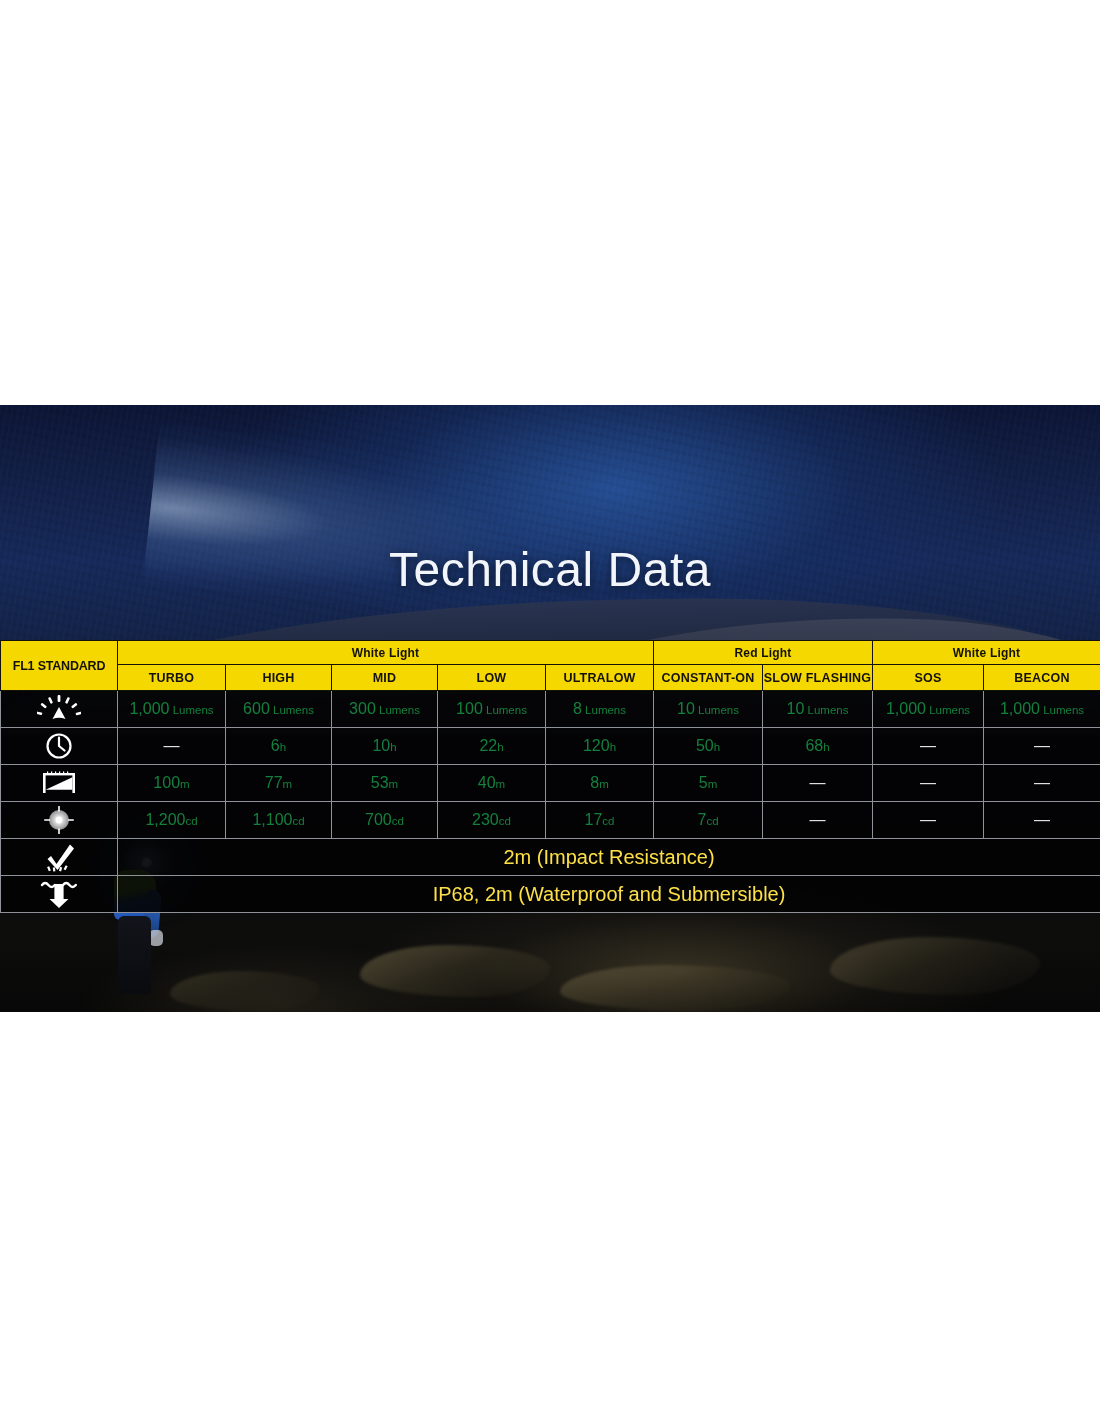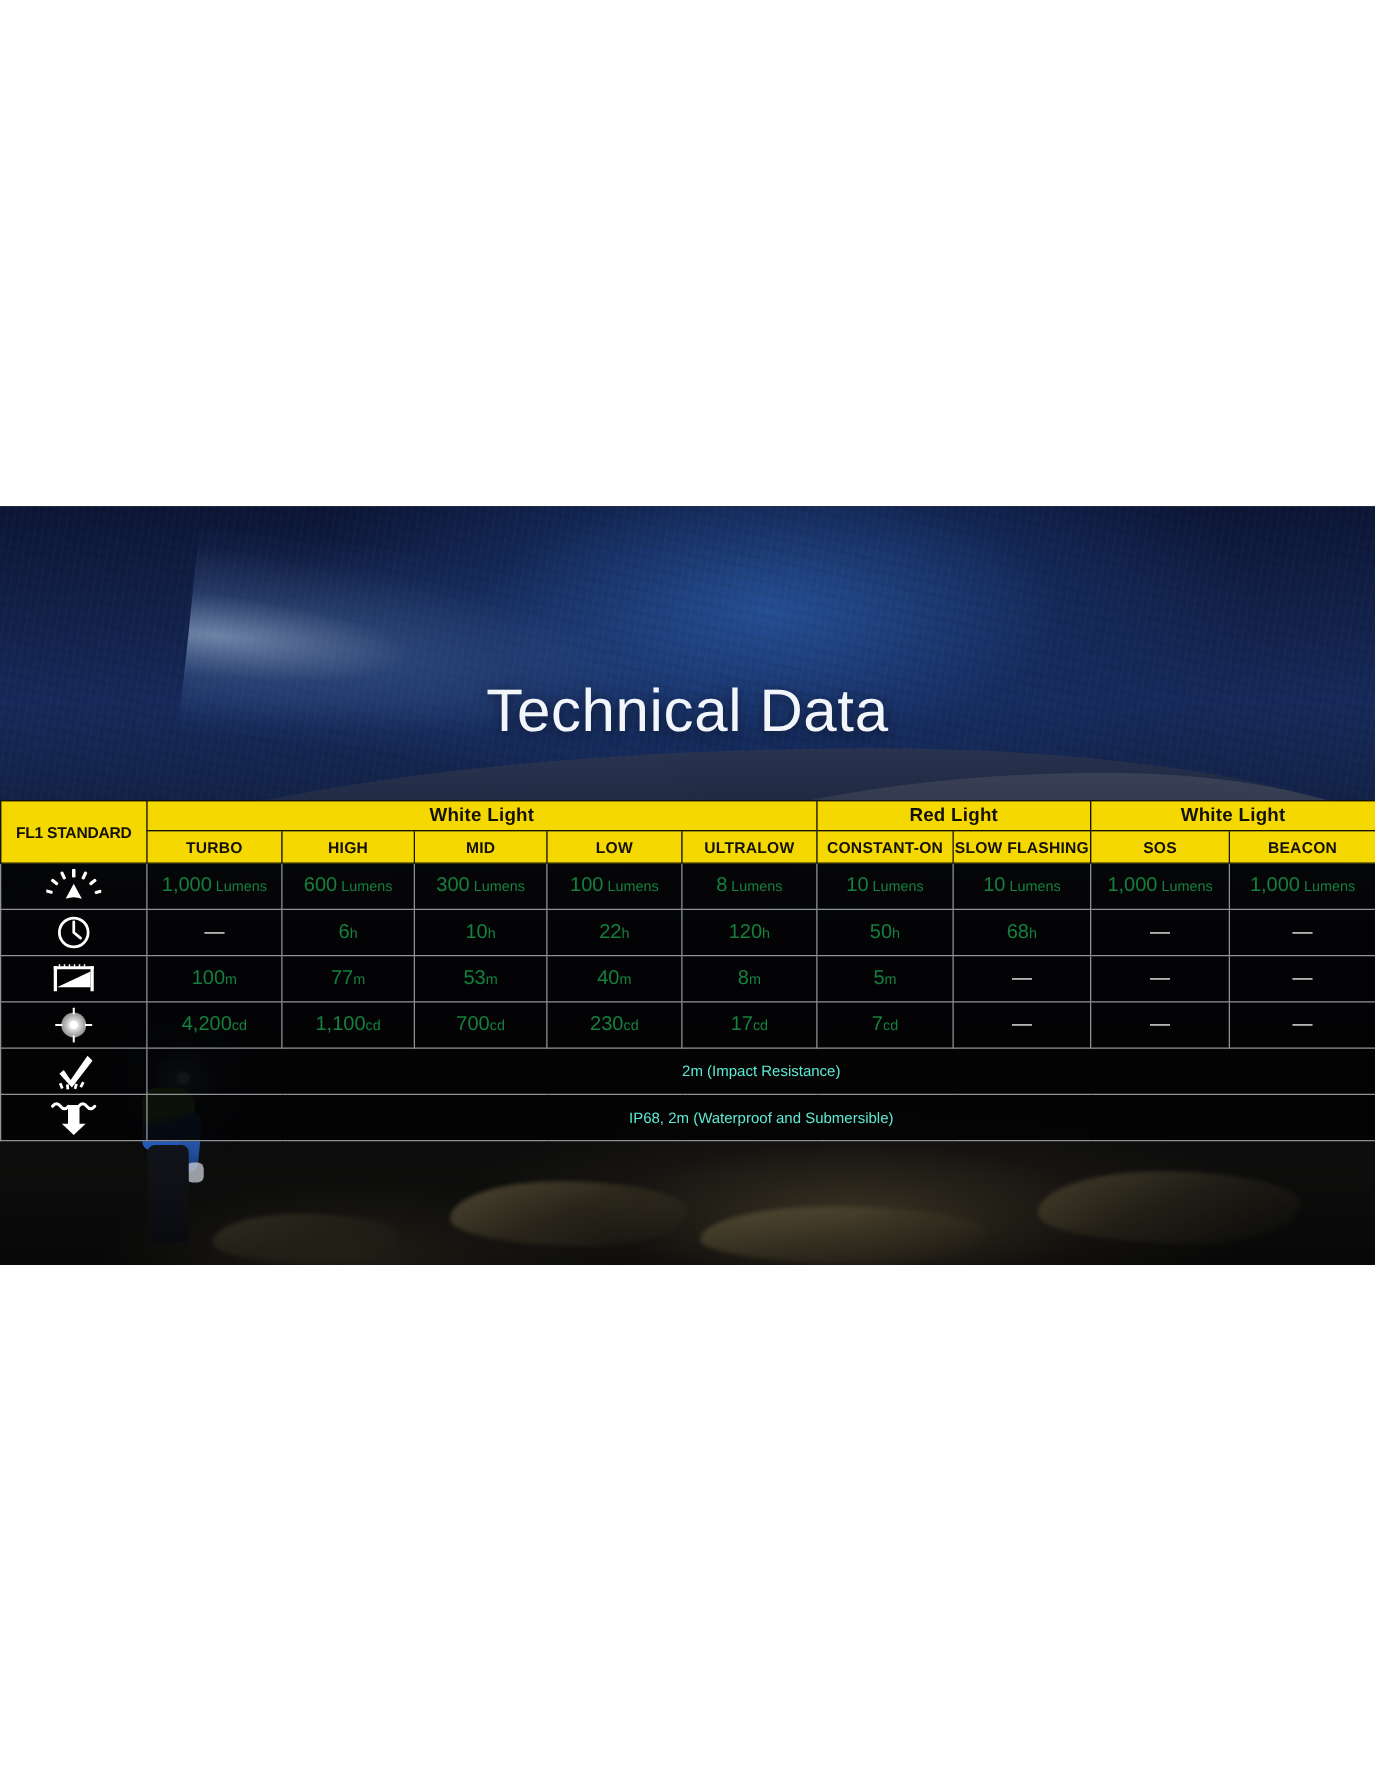--- a/index.html
+++ b/index.html
@@ -161,39 +161,39 @@
     text-align: center;
     vertical-align: middle;
   }
   
   .hdr {
     background: #f5d800;
     color: #141208;
     font-weight: bold;
     border-color: #141208 !important;
   }
-  .hdr-group { height: 24px; font-size: 15px; letter-spacing: .2px; margin-top: 36px; }
+  .hdr-group { height: 24px; font-size: 12px; letter-spacing: .2px; margin-top: 36px; }
   .hdr-mode  { height: 26px; font-size: 12.5px; letter-spacing: .2px; }
   .hdr-fl1   { font-size: 12.5px; letter-spacing: -0.2px; }
 
   
   .cell {
     background: rgba(3,3,4,0.93);
     color: #15803d;
     height: 37px;
     font-size: 16px;
     white-space: nowrap;
   }
   .cell .unit { font-size: 11.5px; }
   .cell.dash { color: #e6e6e6; }
   .merged {
     background: rgba(3,3,4,0.93);
-    color: #5eead4;
+    color: #fde047;
     height: 37px;
-    font-size: 12px;
+    font-size: 20px;
   }
   .iconcell {
     background: rgba(3,3,4,0.93);
     width: 117px;
     height: 37px;
   }
   .iconcell svg { display: block; margin: 0 auto; }
 
   
   col.c-icon  { width: 117px; }
@@ -370,21 +370,21 @@
               <circle cx="15" cy="14" r="10" fill="url(#pbi)"></circle>
               <g stroke="#ffffff" stroke-width="1.6" stroke-linecap="round">
                 <line x1="15" y1="0.5" x2="15" y2="5"></line>
                 <line x1="15" y1="23" x2="15" y2="27.5"></line>
                 <line x1="0.8" y1="14" x2="5.4" y2="14"></line>
                 <line x1="24.6" y1="14" x2="29.2" y2="14"></line>
               </g>
               <circle cx="15" cy="14" r="3.4" fill="#ffffff"></circle>
             </svg>
           </td>
-          <td class="cell"><span>4,200</span><span class="unit">cd</span></td>
+          <td class="cell"><span>1,200</span><span class="unit">cd</span></td>
           <td class="cell"><span>1,100</span><span class="unit">cd</span></td>
           <td class="cell"><span>700</span><span class="unit">cd</span></td>
           <td class="cell"><span>230</span><span class="unit">cd</span></td>
           <td class="cell"><span>17</span><span class="unit">cd</span></td>
           <td class="cell"><span>7</span><span class="unit">cd</span></td>
           <td class="cell dash"><span>—</span><span class="unit"></span></td>
           <td class="cell dash"><span>—</span><span class="unit"></span></td>
           <td class="cell dash"><span>—</span><span class="unit"></span></td>
         </tr>
 

